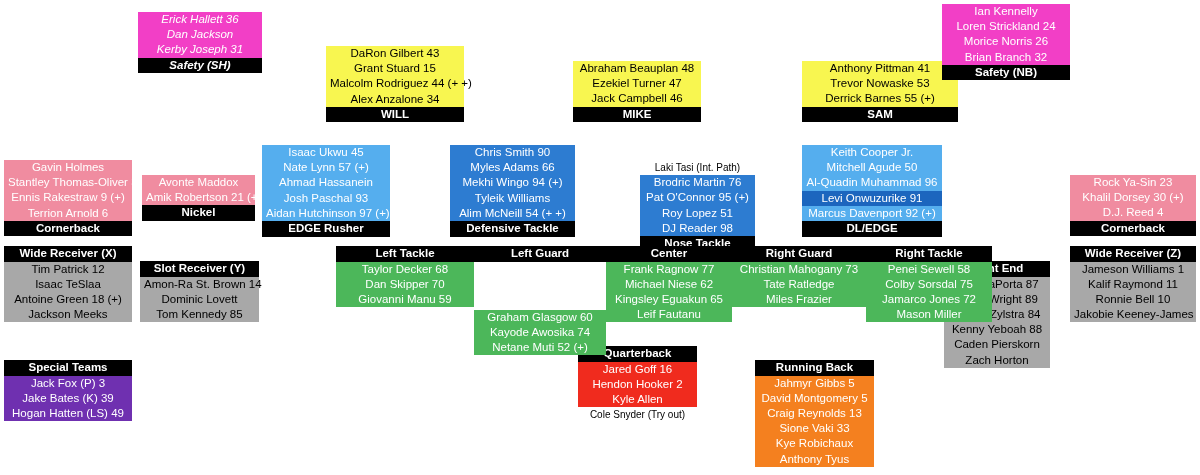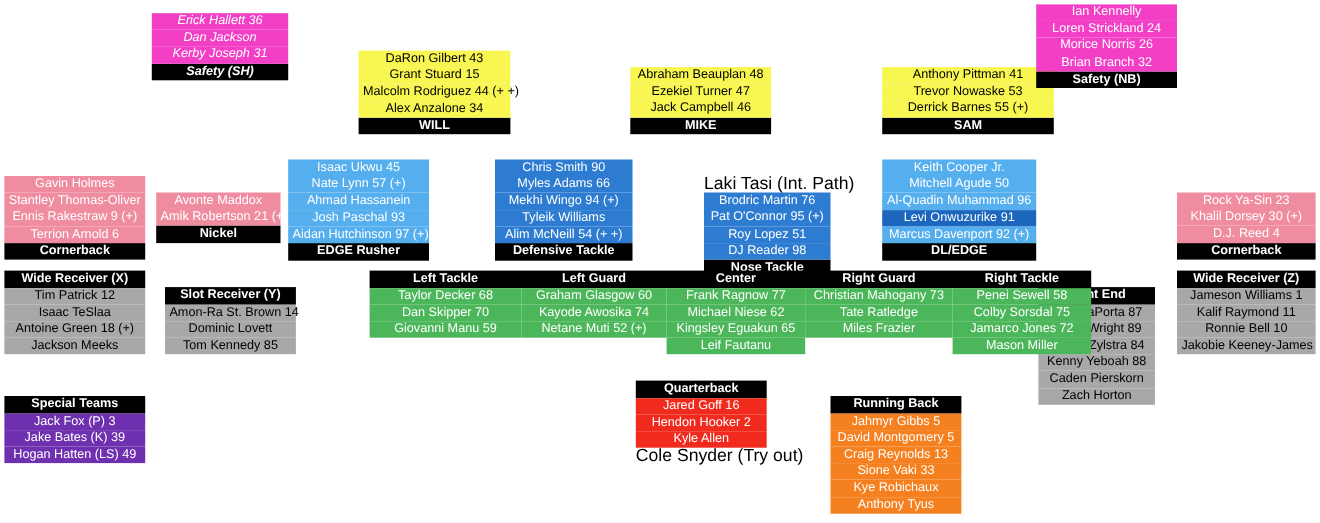--- a/index.html
+++ b/index.html
@@ -29,21 +29,21 @@
   .poslabel{
     background:#000000;
     color:#ffffff;
     font-size:11.5px;
     line-height:15.6px;
     font-weight:bold;
     text-align:center;
     white-space:nowrap;
   }
   .freetext{
-    font-size:16px;
+    font-size:10px;
     line-height:15.2px;
     text-align:center;
     color:#000000;
     white-space:nowrap;
     background:transparent;
   }
 
   
   .t-magenta .player{background:#F23FC6;color:#ffffff;}
   .t-yellow  .player{background:#F8F650;color:#000000;}
@@ -178,21 +178,21 @@
     </div>
     <div class="unit t-gray" style="left: 4px; top: 246px; width: 128px;">
       <div class="poslabel">Wide Receiver (X)</div>
       <div class="players">
         <div class="player">Tim Patrick 12</div>
         <div class="player">Isaac TeSlaa</div>
         <div class="player">Antoine Green 18 (+)</div>
         <div class="player">Jackson Meeks</div>
       </div>
     </div>
-    <div class="unit t-gray" style="left: 150px; top: 261px; width: 119px;">
+    <div class="unit t-gray" style="left: 140px; top: 261px; width: 119px;">
       <div class="poslabel">Slot Receiver (Y)</div>
       <div class="players">
         <div class="player">Amon-Ra St. Brown 14</div>
         <div class="player">Dominic Lovett</div>
         <div class="player">Tom Kennedy 85</div>
       </div>
     </div>
     <div class="unit t-gray" style="left: 944px; top: 261px; width: 106px;">
       <div class="poslabel">Tight End</div>
       <div class="players">
@@ -248,21 +248,21 @@
         <div class="olhead" style="width: 126px;">Center</div>
         <div class="olhead" style="width: 134px;">Right Guard</div>
         <div class="olhead" style="width: 126px;">Right Tackle</div>
       </div>
       <div id="oline-cols">
         <div class="olcol" style="width: 138px;">
           <div class="player">Taylor Decker 68</div>
           <div class="player">Dan Skipper 70</div>
           <div class="player">Giovanni Manu 59</div>
         </div>
-        <div class="olcol" style="width: 132px;">
+        <div class="olcol" style="width: 132px; margin-top: 48px;">
           <div class="player">Graham Glasgow 60</div>
           <div class="player">Kayode Awosika 74</div>
           <div class="player">Netane Muti 52 (+)</div>
         </div>
         <div class="olcol" style="width: 126px;">
           <div class="player">Frank Ragnow 77</div>
           <div class="player">Michael Niese 62</div>
           <div class="player">Kingsley Eguakun 65</div>
           <div class="player">Leif Fautanu</div>
         </div>

